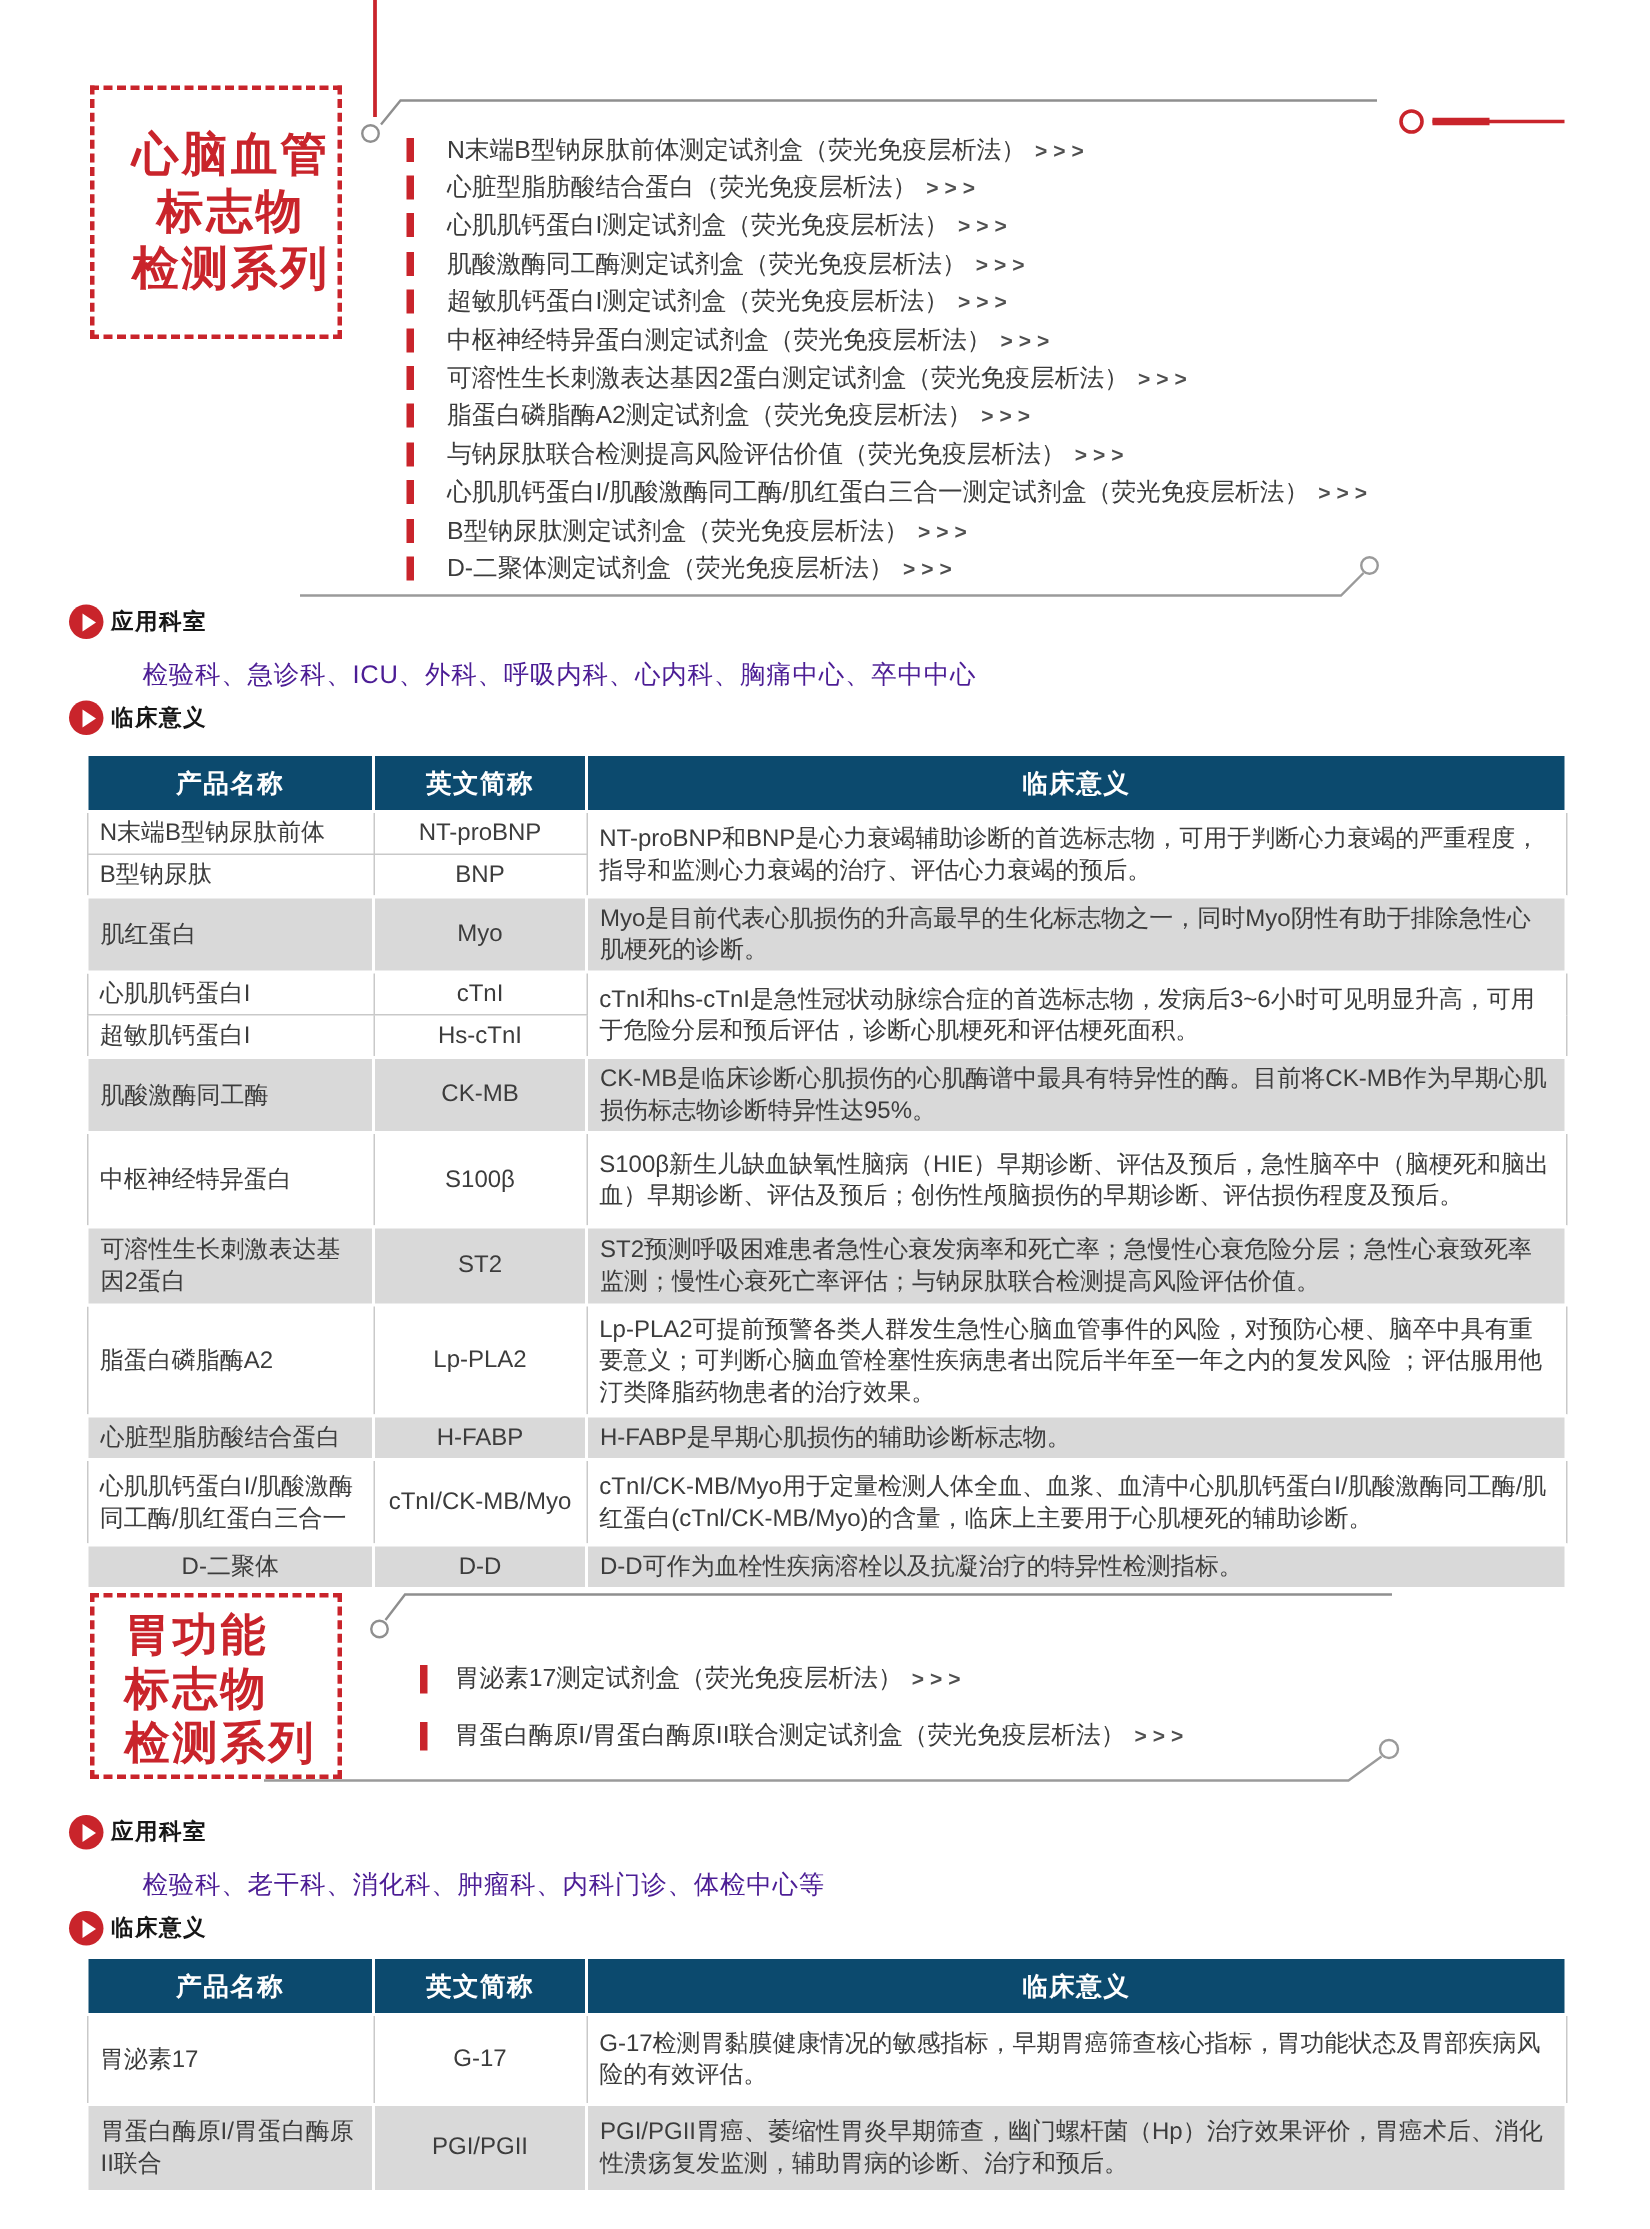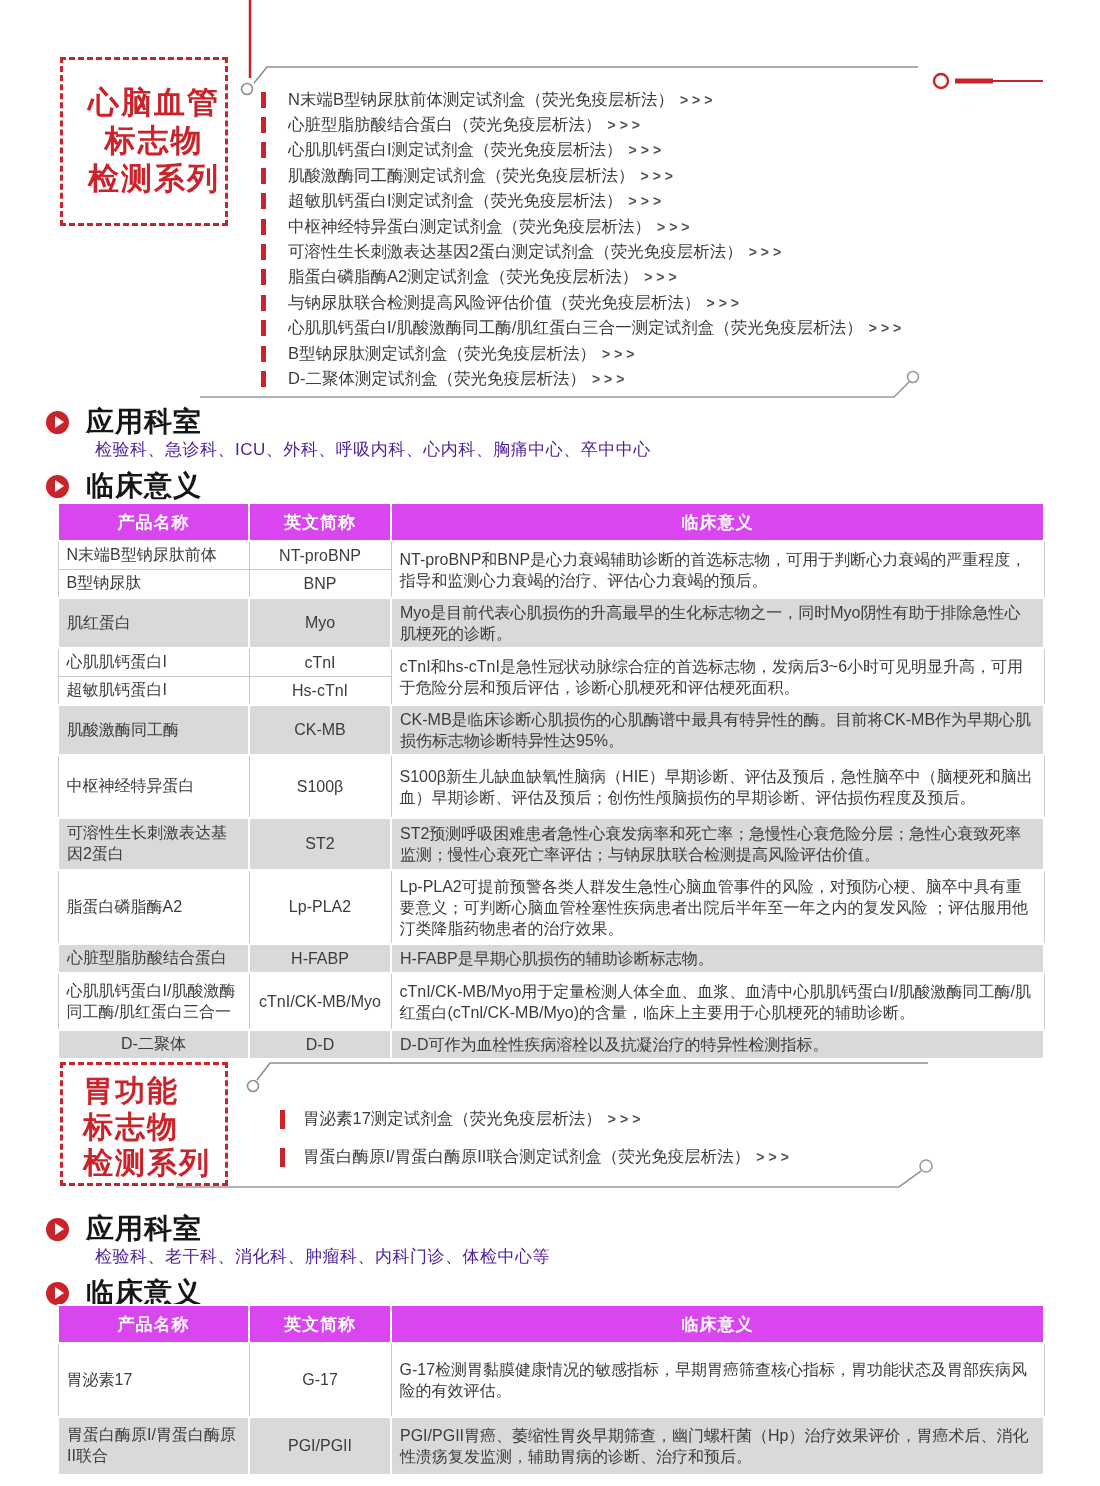--- a/index.html
+++ b/index.html
@@ -9,41 +9,41 @@
 
   
   .series-box{position:absolute;left:60px;border:3px dashed #c9242b;color:#c9242b;
     font-weight:700;letter-spacing:2px;box-sizing:border-box;z-index:1;}
   .series-box .ln{display:block;}
   #series1{top:57px;width:168px;height:169px;padding:24px 0 0 20px;font-size:31px;line-height:38px;text-align:center;}
   #series2{top:1062px;width:168px;height:124px;padding:8px 0 0 20px;font-size:30px;line-height:36px;}
 
   
   ul.kits{position:absolute;margin:0;padding:0;list-style:none;z-index:1;}
-  #kits1{left:261px;top:87px;width:800px;}
+  #kits1{left:271px;top:87px;width:800px;}
   #kits1 li{height:25.4px;display:flex;align-items:center;white-space:nowrap;}
   #kits2{left:280px;top:1100px;width:800px;}
   #kits2 li{height:38px;display:flex;align-items:center;white-space:nowrap;}
   .bbar{width:5px;height:16px;background:#c9242b;margin-right:22px;flex:0 0 auto;}
   #kits2 .bbar{height:19px;margin-right:18px;}
   .ktx{font-size:16.5px;color:#3c3c3c;}
   .ar{font-size:14px;color:#4f4f4f;letter-spacing:4px;margin-left:6px;font-weight:600;}
 
   
   .shead{position:absolute;left:46px;display:flex;align-items:center;z-index:1;}
   .play{width:23px;height:23px;border-radius:50%;background:#c9242b;position:relative;flex:0 0 auto;}
   .play::after{content:"";position:absolute;left:9px;top:5.5px;border-left:9px solid #fff;
     border-top:6px solid transparent;border-bottom:6px solid transparent;}
-  .shead .tx{font-size:28px;font-weight:700;color:#161616;margin-left:17px;letter-spacing:1px;}
+  .shead .tx{font-size:15px;font-weight:700;color:#161616;margin-left:5px;letter-spacing:1px;}
   .dept{position:absolute;left:95px;font-size:17px;color:#4c1d95;z-index:1;letter-spacing:0.5px;}
 
   
   table.t{position:absolute;left:57px;border-collapse:collapse;table-layout:fixed;z-index:1;
     width:986px;color:#3c3c3c;}
-  table.t th{background:#d946ef;color:#ffffff;font-size:17px;font-weight:600;height:34px;
+  table.t th{background:#0c4a6e;color:#ffffff;font-size:17px;font-weight:600;height:34px;
     border:2px solid #ffffff;letter-spacing:1px;}
   table.t td{border:1px solid #c9c9c9;padding:3px 8px;font-size:16px;}
   table.t tr.g td{background:#d9d9d9;border:2px solid #ffffff;}
   td.name{padding-left:11px;}
   td.abbr{text-align:center;}
   td.mean{font-size:15px;line-height:21px;padding:6px 11px;}
   td.cen{text-align:center;padding-left:0;}
   #table1{top:502px;}
   #table2{top:1304px;}
 </style>
@@ -265,21 +265,21 @@
         <col style="width:191px">
         <col style="width:142px">
         <col style="width:653px">
       </colgroup>
     <tbody>
         <tr>
       <th>产品名称</th>
       <th>英文简称</th>
       <th>临床意义</th>
     </tr>
-    <tr class="w" style="height:74px">
+    <tr class="w" style="height:60px">
       <td class="name">胃泌素17</td>
       <td class="abbr">G-17</td>
       <td class="mean">G-17检测胃黏膜健康情况的敏感指标，早期胃癌筛查核心指标，胃功能状态及胃部疾病风险的有效评估。</td>
     </tr>
     <tr class="g" style="height:58px">
       <td class="name">胃蛋白酶原I/胃蛋白酶原II联合</td>
       <td class="abbr">PGI/PGII</td>
       <td class="mean">PGI/PGII胃癌、萎缩性胃炎早期筛查，幽门螺杆菌（Hp）治疗效果评价，胃癌术后、消化性溃疡复发监测，辅助胃病的诊断、治疗和预后。</td>
     </tr>
   </tbody>

